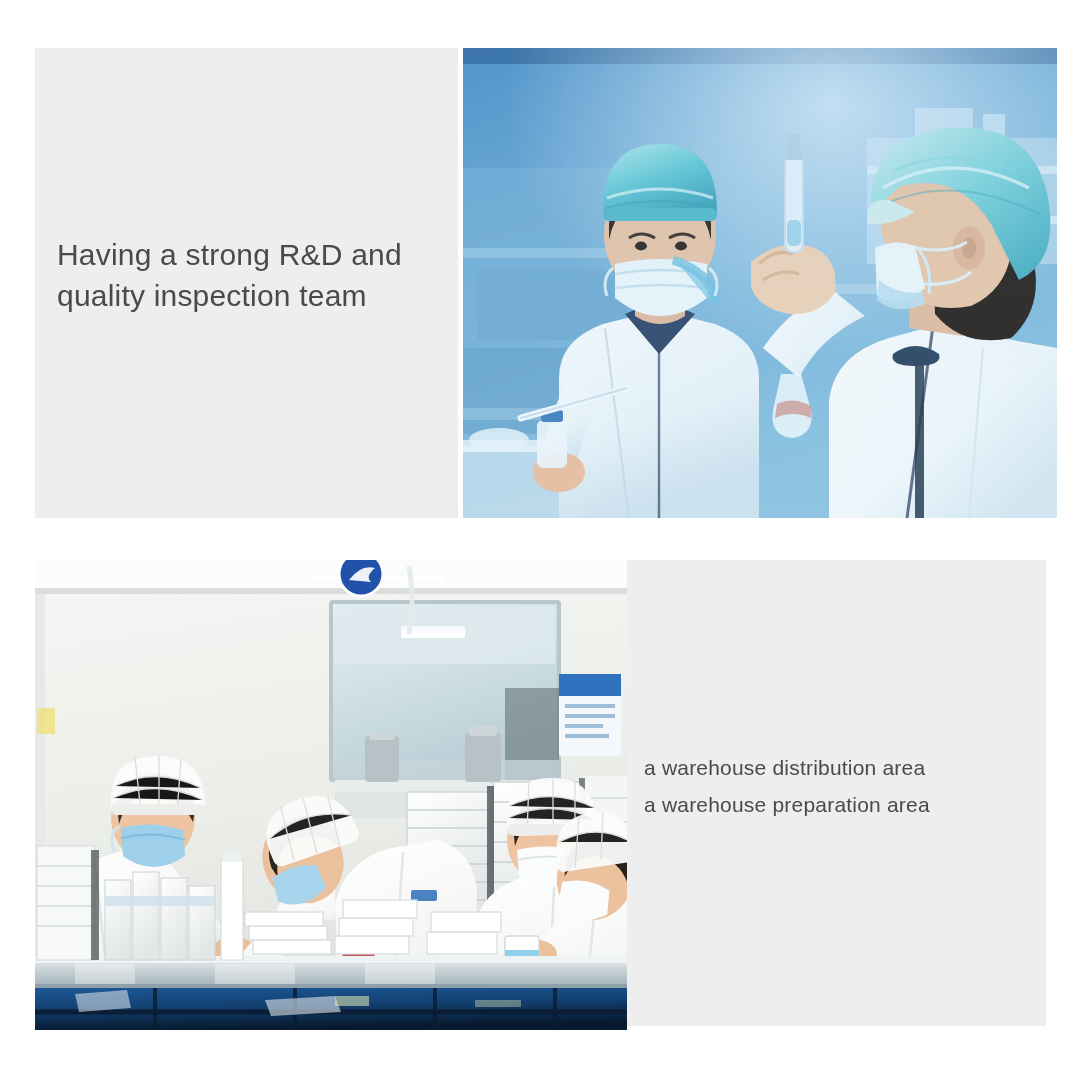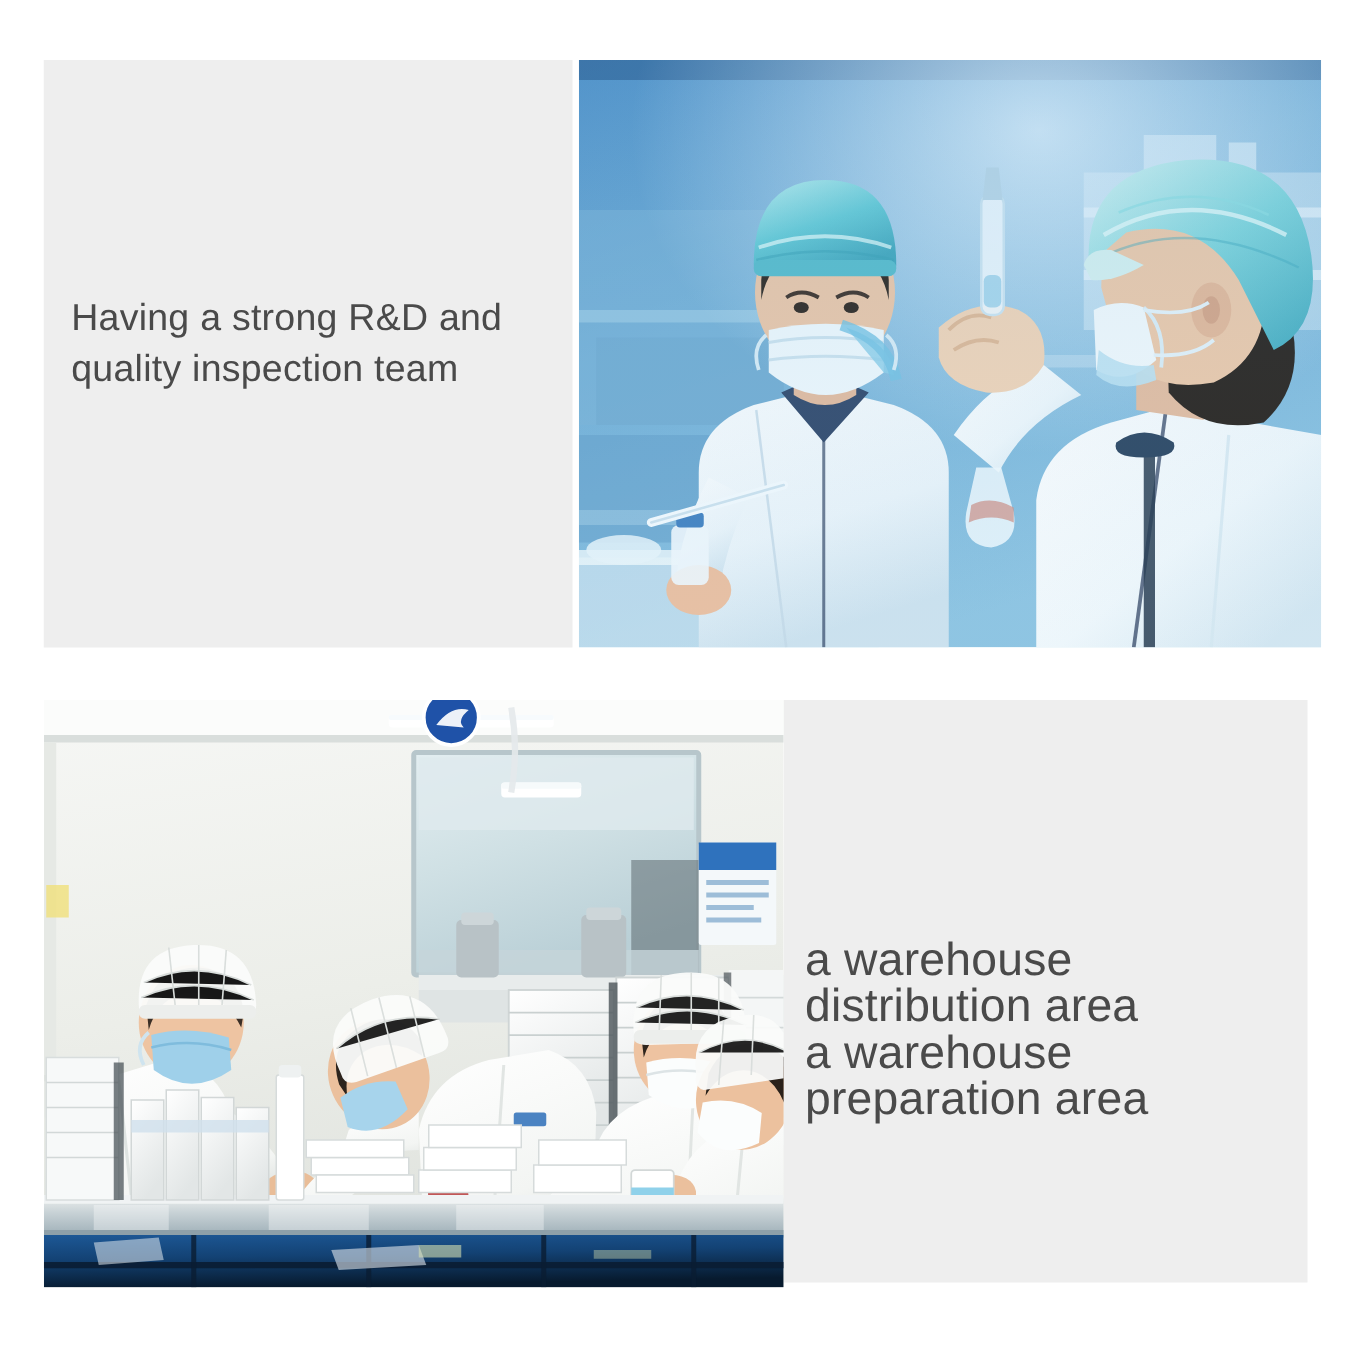--- a/index.html
+++ b/index.html
@@ -74,21 +74,21 @@
     width: 419px;
     height: 466px;
     background: #eeeeee;
   }
   .section-bottom .caption {
     position: absolute;
     left: 609px;
     top: 189px;
     width: 402px;
     color: #4a4a4a;
-    font-size: 37px;
+    font-size: 21px;
     line-height: 37px;
     font-weight: 300;
     letter-spacing: 0.2px;
     white-space: pre-line;
   }
   .section-bottom .photo {
     position: absolute;
     left: 0;
     top: 0;
     width: 592px;

